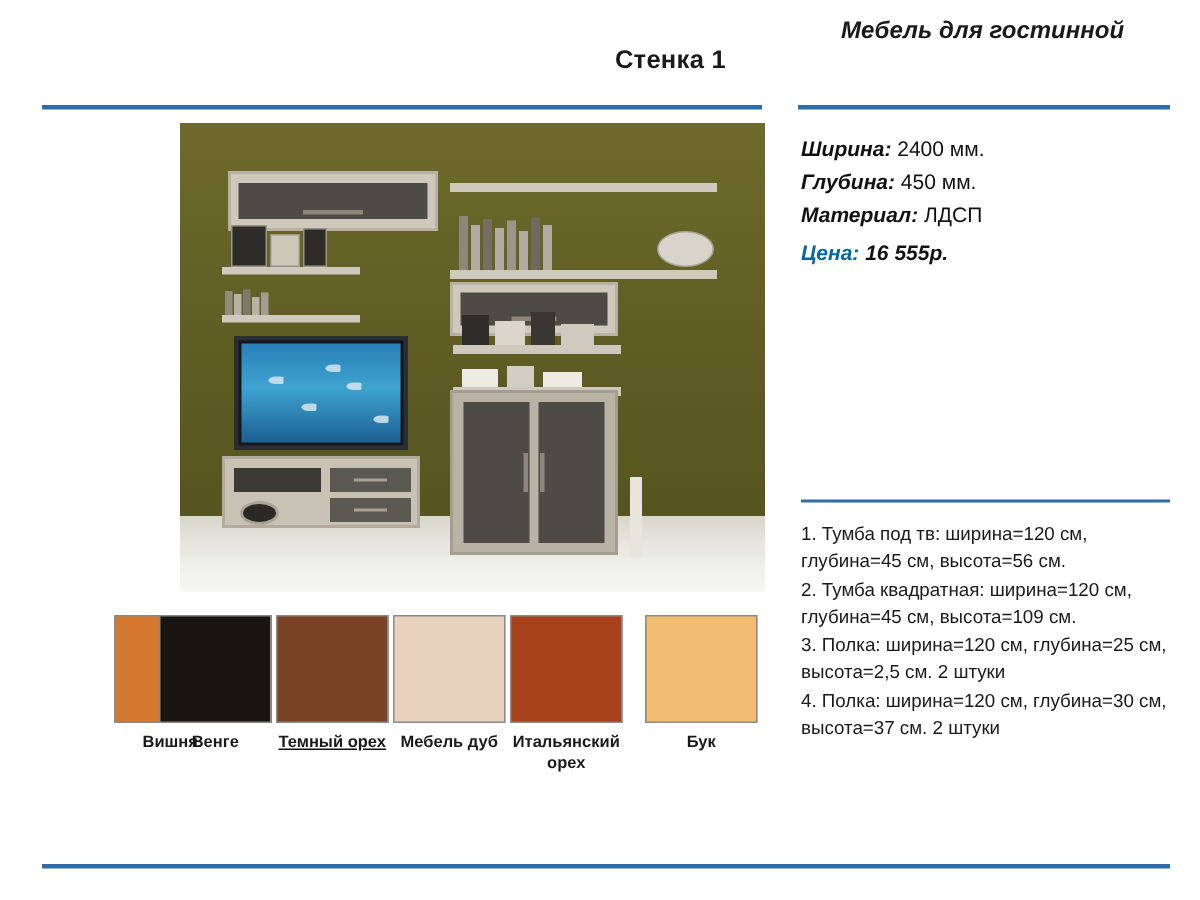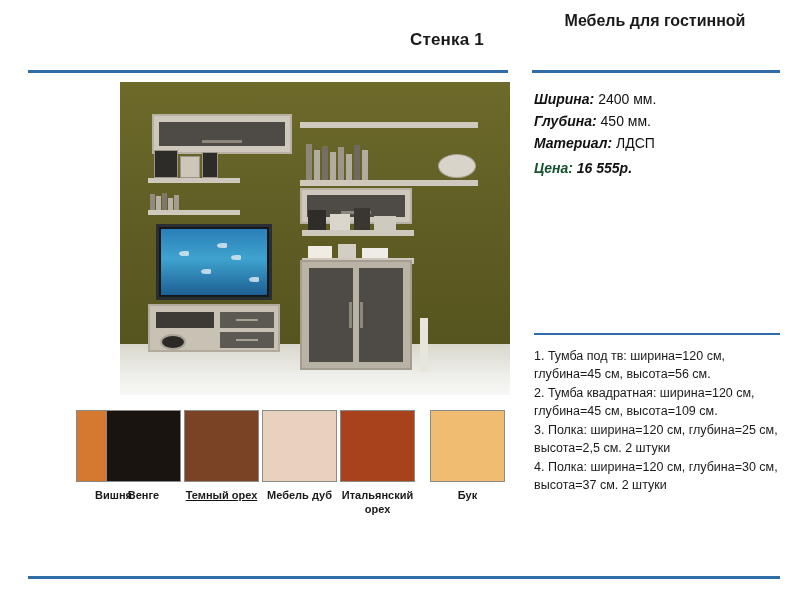--- a/index.html
+++ b/index.html
@@ -41,20 +41,21 @@
     letter-spacing: 0.2px;
   }
   .title-right {
     position: absolute;
     left: 530px;
     top: 10px;
     width: 250px;
     text-align: center;
     font-size: 16px;
     font-weight: bold;
+    font-style: italic;
     line-height: 22px;
     color: #1a1a1a;
   }
   .rule {
     position: absolute;
     background: #2f6ca8;
   }
   .rule-top-left {
     left: 28px;
     top: 70px;
@@ -615,21 +616,21 @@
     <div class="row">
       <b>Глубина:</b>
       <span>450 мм.</span>
     </div>
     <div class="row">
       <b>Материал:</b>
       <span>ЛДСП</span>
     </div>
 
     <div class="price">
-      <span class="lbl" style="color: #14532d;">Цена:</span>
+      <span class="lbl" style="color: #0369a1;">Цена:</span>
       <span class="val">16 555р.</span>
     </div>
   </div>
 
   <div class="rule rule-mid-right" style="background-color: rgb(47, 108, 168);"></div>
 
   <div class="specs">
     <p>1. Тумба под тв: ширина=120 см, глубина=45 см, высота=56 см.</p>
     <p>2. Тумба квадратная: ширина=120 см, глубина=45 см, высота=109 см.</p>
     <p>3. Полка: ширина=120 см, глубина=25 см, высота=2,5 см.  2 штуки</p>

